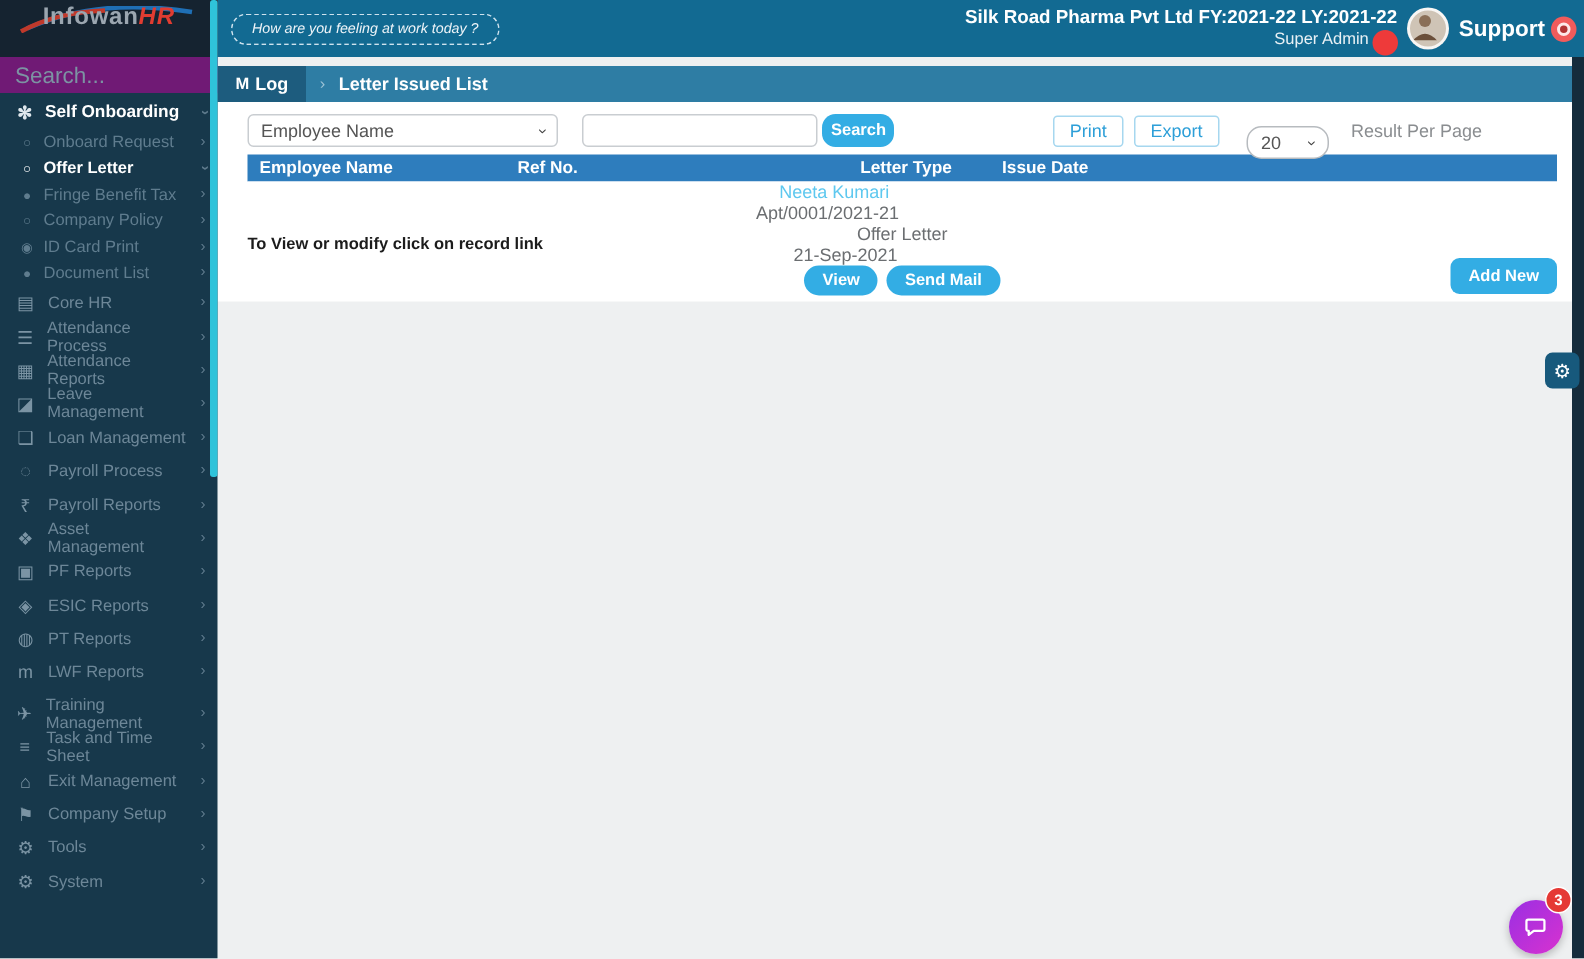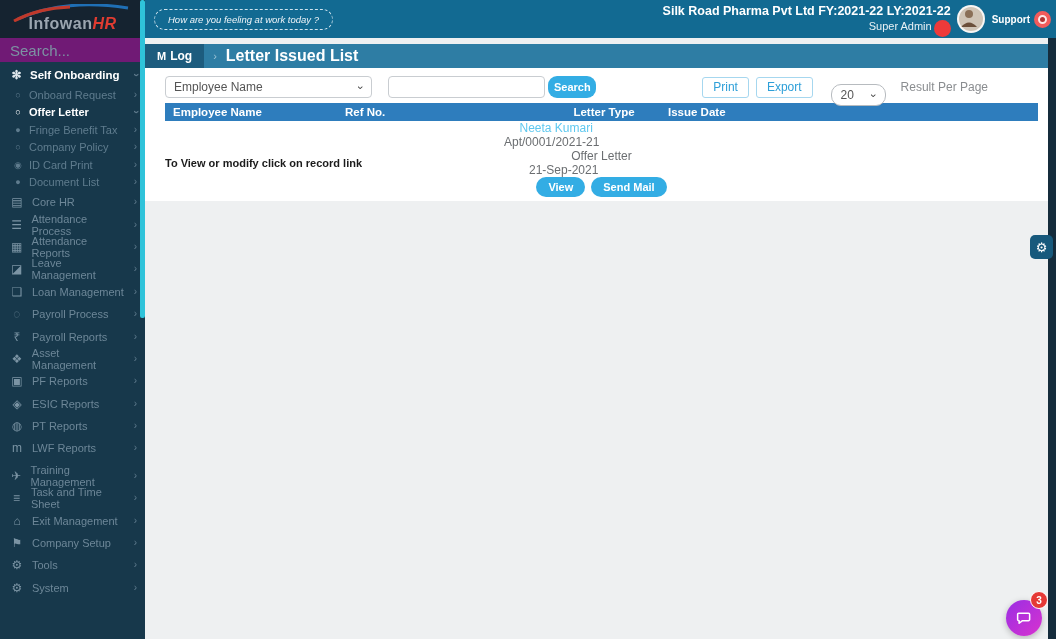--- a/index.html
+++ b/index.html
@@ -4,21 +4,21 @@
 <title>Letter Issued List</title>
 <style>
   html,body{margin:0;padding:0;}
   body{
     width:1056px;height:639px;position:relative;overflow:hidden;
     font-family:"Liberation Sans",sans-serif;background:#eef0f1;
     -webkit-font-smoothing:antialiased;
   }
   
   .sidebar{position:absolute;left:0;top:0;width:145px;height:639px;background:var(--sidebar,#17384b);z-index:3;}
-  .logo{height:38px;background:var(--logo_bg,#152330);position:relative;display:flex;align-items:flex-end;justify-content:center;padding-bottom:6px;box-sizing:border-box;}
+  .logo{height:38px;background:var(--logo_bg,#152330);position:relative;display:flex;align-items:flex-end;justify-content:center;padding-bottom:18px;box-sizing:border-box;}
   .logo svg{position:absolute;top:4px;left:10px;}
   .logo-text{font-size:16px;font-weight:bold;color:#9ba6b0;letter-spacing:.5px;line-height:1;z-index:1;}
   .logo-text .hr{color:#e03c31;font-style:italic;}
   .side-search{height:24px;background:#701a75;border:none;outline:none;width:100%;box-sizing:border-box;
     color:#8aa2b0;font-size:15px;padding:0 10px;font-family:"Liberation Sans",sans-serif;display:block;}
   .side-search::placeholder{color:#7c93a3;}
   .menu{padding-top:2px;}
   .group-header{height:22px;display:flex;align-items:center;gap:7px;padding:0 8px 0 10px;color:#fff;font-weight:bold;font-size:11.5px;cursor:pointer;}
   .group-header .g-icon{font-size:12px;color:#dfe7ec;width:13px;text-align:center;}
   .sub-item{height:17.5px;display:flex;align-items:center;gap:6px;padding:0 8px 0 13px;color:#5f7c8e;font-size:11px;cursor:pointer;}
@@ -32,32 +32,32 @@
   .side-scroll{position:absolute;left:140px;top:0;width:5px;height:318px;background:#2fc3da;z-index:6;border-radius:2px;}
   
   .topbar{position:absolute;left:145px;top:0;width:911px;height:38px;background:var(--topbar,#126a92);display:flex;align-items:center;z-index:2;}
   .mood-pill{margin-left:9px;border:1px dashed #cfe3ee;border-radius:12px;padding:4px 13px;color:#eef4f8;font-size:9.5px;font-style:italic;background:transparent;cursor:pointer;}
   .top-right{margin-left:auto;display:flex;align-items:center;padding-right:5px;}
   .company-block{text-align:right;color:#fff;line-height:1.25;}
   .company-line{font-weight:bold;font-size:12.5px;white-space:nowrap;}
   .role-row{display:flex;justify-content:flex-end;align-items:center;font-size:11px;color:#e9f1f5;}
   .notif-dot{width:17px;height:17px;border-radius:50%;background:#ee3a3a;margin-left:2px;margin-bottom:-4px;cursor:pointer;}
   .avatar{width:24px;height:24px;border-radius:50%;margin:0 7px 0 6px;background:#cfc4b6;border:2px solid rgba(255,255,255,.85);overflow:hidden;flex:none;cursor:pointer;}
-  .support{color:#fff;font-weight:bold;font-size:10px;margin-right:4px;cursor:pointer;}
+  .support{color:#fff;font-weight:bold;font-size:15px;margin-right:4px;cursor:pointer;}
   .power-icon{width:17px;height:17px;border-radius:50%;border:4px solid #f15b5b;box-sizing:border-box;position:relative;background:#fde8e8;cursor:pointer;flex:none;}
   .power-icon::after{content:"";position:absolute;left:2px;top:2px;width:5px;height:5px;border-radius:50%;background:#b23333;}
   
   .right-strip{position:absolute;right:0;top:38px;width:8px;height:601px;background:#152c3c;z-index:1;}
   
   .main{position:absolute;left:145px;top:38px;width:903px;height:601px;background:#eef0f1;}
   .breadcrumb{margin-top:6px;height:24px;background:#2e7da4;display:flex;align-items:center;color:#fff;}
   .log-box{height:24px;background:#1d5c7e;display:flex;align-items:center;gap:4px;padding:0 12px;font-weight:bold;font-size:12px;cursor:pointer;}
   .log-ic{font-size:11px;font-weight:bold;}
   .crumb-sep{color:#9cc3d6;margin:0 9px;font-size:11px;}
-  .crumb-title{font-weight:bold;font-size:16px;}
+  .crumb-title{font-weight:bold;font-size:12px;}
   .panel{background:#fff;height:128px;padding:5px 10px 0 20px;box-sizing:content-box;}
   .controls{display:flex;align-items:center;height:28px;}
   .sel{height:22px;border:1px solid #c9cdd1;border-radius:4px;display:flex;align-items:center;font-size:12px;color:#555;background:#fff;cursor:pointer;box-sizing:border-box;}
   .field-sel{width:207px;padding:0 8px;}
   .field-sel .chev,.pp-sel .chev{color:#444;font-size:11px;}
   .search-input{width:143px;height:20px;border:1px solid #c9cdd1;border-radius:4px;margin-left:16px;padding:0 6px;font-size:12px;font-family:"Liberation Sans",sans-serif;outline:none;}
   .search-btn{width:48px;height:22px;background:var(--accent,#33ade4);color:#fff;border:none;border-radius:9px;font-weight:bold;font-size:11px;margin-left:3px;cursor:pointer;font-family:"Liberation Sans",sans-serif;}
   .right-controls{margin-left:auto;display:flex;align-items:center;margin-right:50px;}
   .btn-outline{border:1px solid #a6d7ef;color:#2d9fd8;background:#fff;border-radius:3px;font-size:12px;height:21px;padding:0 10px;cursor:pointer;font-family:"Liberation Sans",sans-serif;}
   .btn-outline + .btn-outline{margin-left:7px;}
@@ -294,20 +294,23 @@
             <div class="c3">21-Sep-2021</div>
             <div class="c4">
               <button class="pill-btn">View</button>
               <button class="pill-btn">Send Mail</button>
             </div>
           </div>
         </div>
     </div>
 
     <div class="footnote">To View or modify click on record link</div>
+    <div class="addnew-row">
+      <button class="addnew">Add New</button>
+    </div>
   </div>
 </div>
 
 <div class="gear-btn">
     <span>⚙</span>
   </div>
 <div class="chat-fab">
   <svg width="18" height="18" viewBox="0 0 24 24">
     <path d="M5 5.5 h13 a1.5 1.5 0 0 1 1.5 1.5 v7 a1.5 1.5 0 0 1 -1.5 1.5 h-8 l-4.5 3.5 v-3.5 h-0.5 a1.5 1.5 0 0 1 -1.5 -1.5 v-7 a1.5 1.5 0 0 1 1.5 -1.5 z" fill="none" stroke="#fff" stroke-width="2" stroke-linejoin="round"></path>
   </svg>

